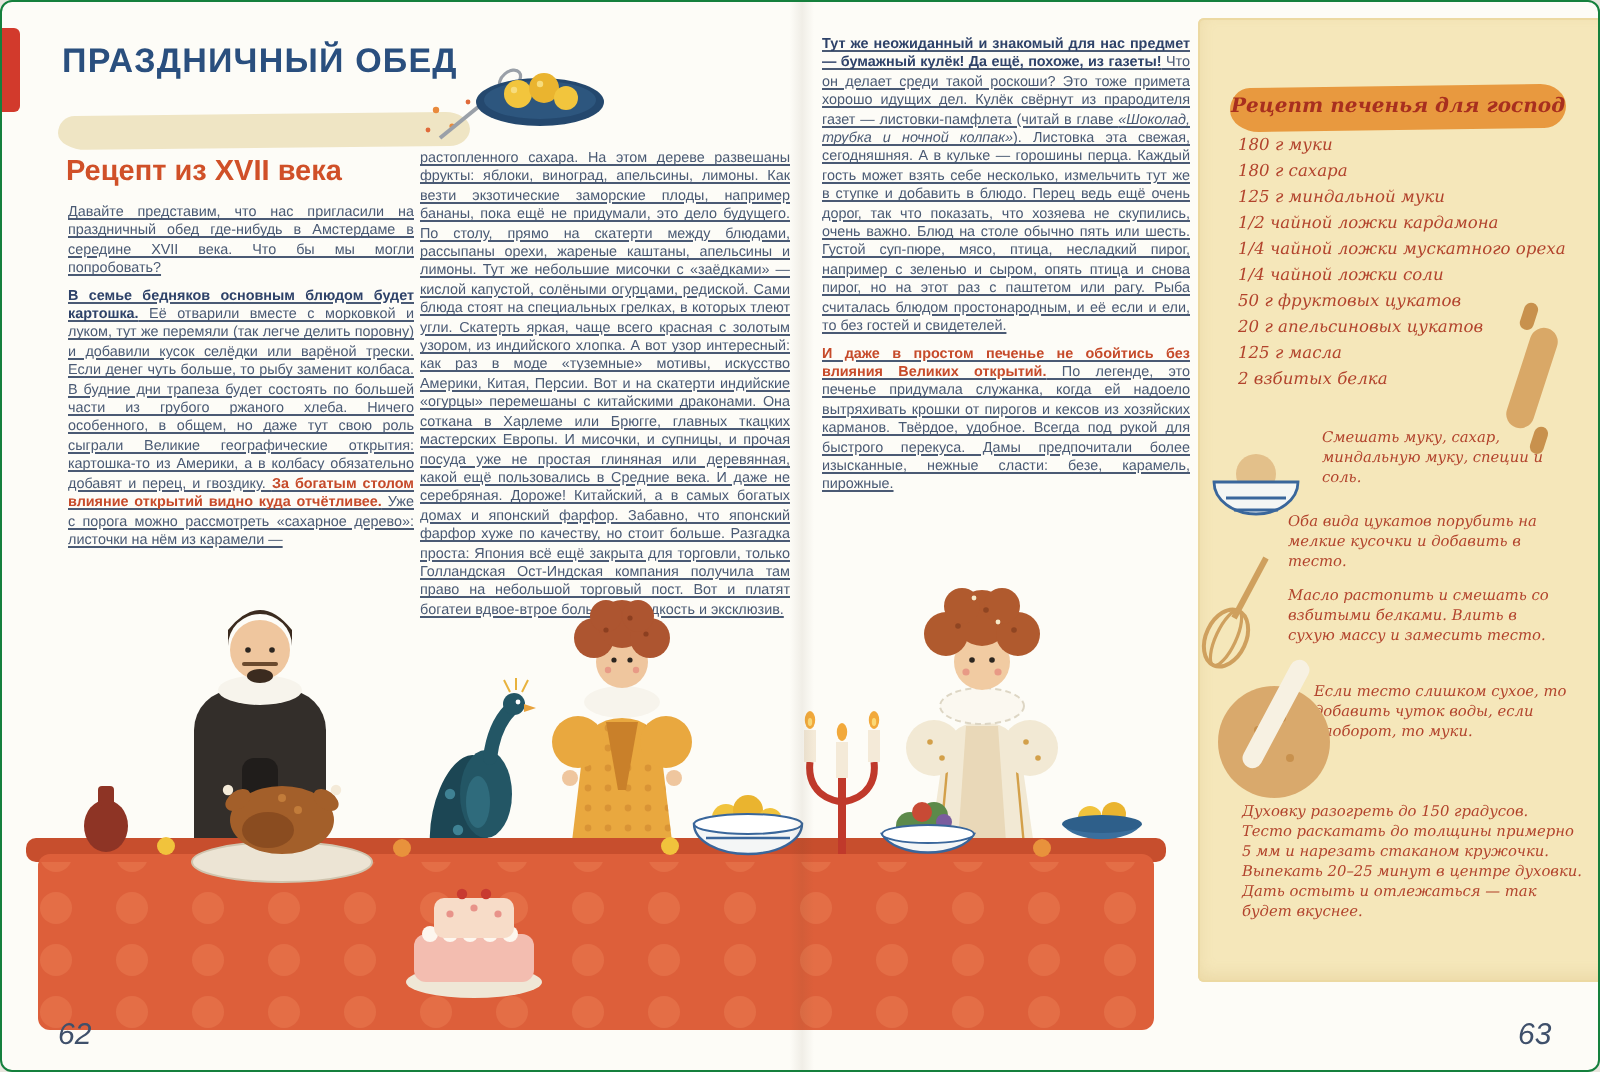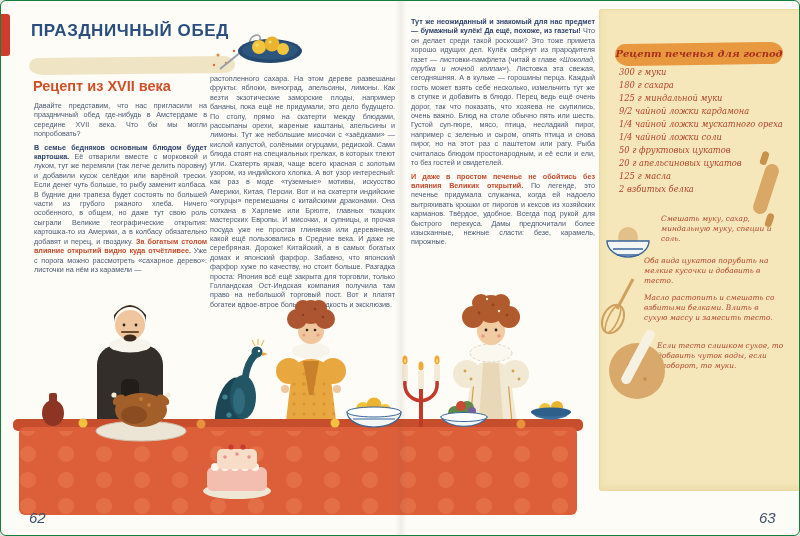--- a/index.html
+++ b/index.html
@@ -4,21 +4,21 @@
 <style>
   html,body{margin:0;padding:0;}
   body{width:800px;height:536px;background:#e9e6df;font-family:"Liberation Sans",sans-serif;}
   .spread{position:relative;width:798px;height:534px;background:#fdfcf7;border:1px solid #15803d;border-radius:6px;overflow:hidden;}
   .abs{position:absolute;}
   
   .bookmark{left:0;top:13px;width:9px;height:42px;background:#d23a2c;border-radius:0 3px 3px 0;}
   .page-title{left:30px;top:20px;font-size:17px;font-weight:bold;letter-spacing:.6px;color:#2a4f7e;}
   .brush{left:28px;top:56px;width:206px;height:17px;background:#efe5c4;border-radius:9px 13px 11px 15px/9px;transform:rotate(-.6deg);}
   .section-heading{left:32px;top:77px;font-size:14.5px;font-weight:bold;color:#d05028;}
-  .col{font-size:7.2px;line-height:9.4px;color:#4a5a74;text-align:justify;}
+  .col{font-size:7.2px;line-height:9.4px;color:#4a5a74;text-align:justify;text-decoration:underline;}
   .col p{margin:0 0 4px 0;}
   .col1{left:33px;top:100px;width:173px;}
   .col2{left:209px;top:73px;width:185px;}
   .col3{left:410px;top:16px;width:184px;}
   .lead{font-weight:bold;color:#2e4269;}
   .red{font-weight:bold;color:#c64a2a;}
   .ital{font-style:italic;}
   .pageno{font-size:15px;color:#3f506b;top:508px;font-style:italic;}
   .fold{left:394px;top:0;width:12px;height:534px;background:linear-gradient(90deg,rgba(0,0,0,0),rgba(90,70,40,.08),rgba(0,0,0,0));}
   
@@ -249,36 +249,37 @@
     <circle cx="192" cy="165" r="4.5" fill="#e8923c"></circle>
     <circle cx="326" cy="164" r="4.5" fill="#f1c33c"></circle>
     <circle cx="512" cy="165" r="4.5" fill="#e8923c"></circle>
   </svg>
 
   <div class="abs card">
     <div class="abs card-band"></div>
     <div class="abs card-title hand">Рецепт печенья для господ</div>
 
     <ul class="abs ing hand">
-      <li>300 г муки</li>
+      <li>180 г муки</li>
       <li>180 г сахара</li>
       <li>125 г миндальной муки</li>
-      <li>9/2 чайной ложки кардамона</li>
+      <li>1/2 чайной ложки кардамона</li>
       <li>1/4 чайной ложки мускатного ореха</li>
       <li>1/4 чайной ложки соли</li>
       <li>50 г фруктовых цукатов</li>
       <li>20 г апельсиновых цукатов</li>
       <li>125 г масла</li>
       <li>2 взбитых белка</li>
     </ul>
 
     <div class="abs step s1 hand">Смешать муку, сахар, миндальную муку, специи и соль.</div>
     <div class="abs step s2 hand">Оба вида цукатов порубить на мелкие кусочки и добавить в тесто.</div>
     <div class="abs step s3 hand">Масло растопить и смешать со взбитыми белками. Влить в сухую массу и замесить тесто.</div>
     <div class="abs step s4 hand">Если тесто слишком сухое, то добавить чуток воды, если наоборот, то муки.</div>
+    <div class="abs step s5 hand">Духовку разогреть до 150 градусов. Тесто раскатать до толщины примерно 5 мм и нарезать стаканом кружочки. Выпекать 20–25 минут в центре духовки. Дать остыть и отлежаться — так будет вкуснее.</div>
 
     <svg class="abs" style="left:140px;top:140px;" width="54" height="80" viewBox="0 0 54 80">
       <rect x="20" y="14" width="14" height="52" rx="7" fill="#d9a867" transform="rotate(18 27 40)"></rect>
       <rect x="22" y="2" width="7" height="14" rx="3.5" fill="#c8914d" transform="rotate(18 25 9)"></rect>
       <rect x="27" y="64" width="7" height="14" rx="3.5" fill="#c8914d" transform="rotate(18 30 71)"></rect>
     </svg>
 
     <svg class="abs" style="left:0px;top:206px;" width="58" height="58" viewBox="0 0 58 58">
       <circle cx="29" cy="22" r="10" fill="#e3c08a"></circle>
       <path d="M8,26 A21,16 0 0 0 50,26 Z" fill="#f4f6f4" stroke="#39669b" stroke-width="1.4"></path>

